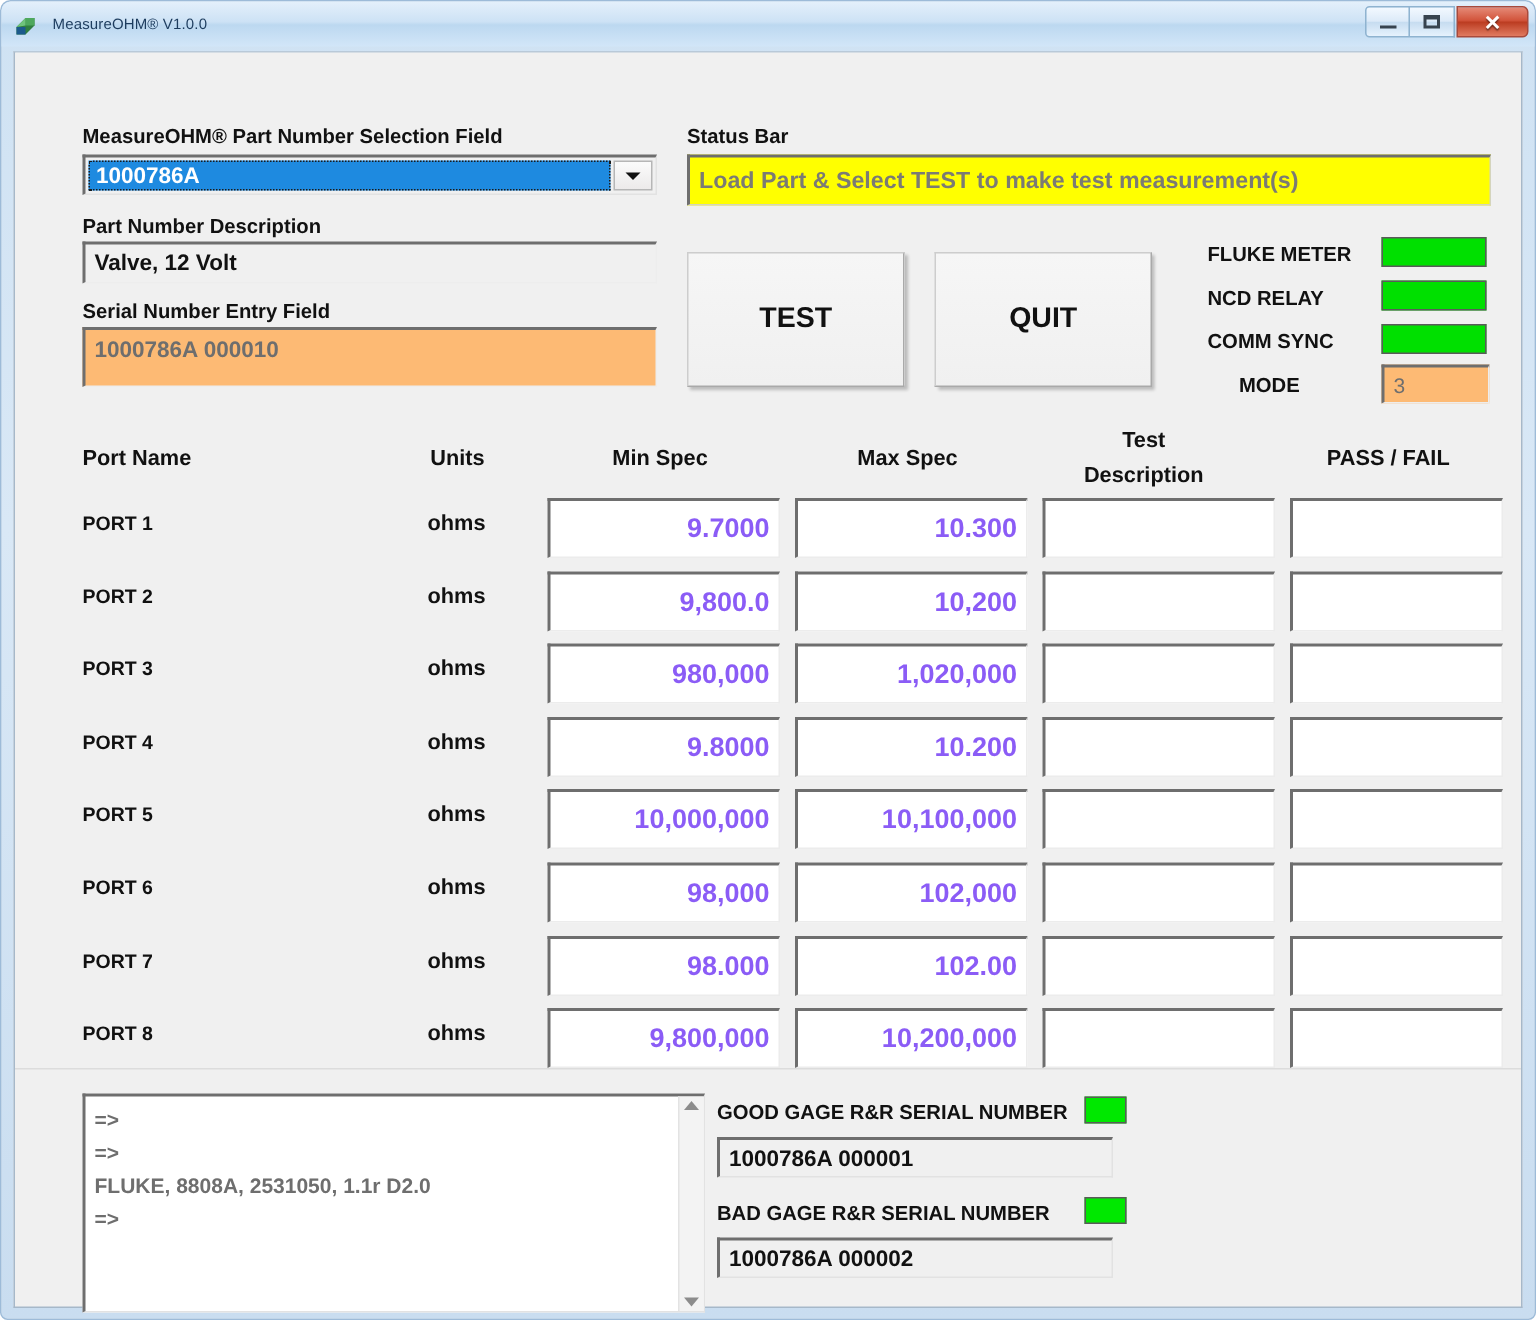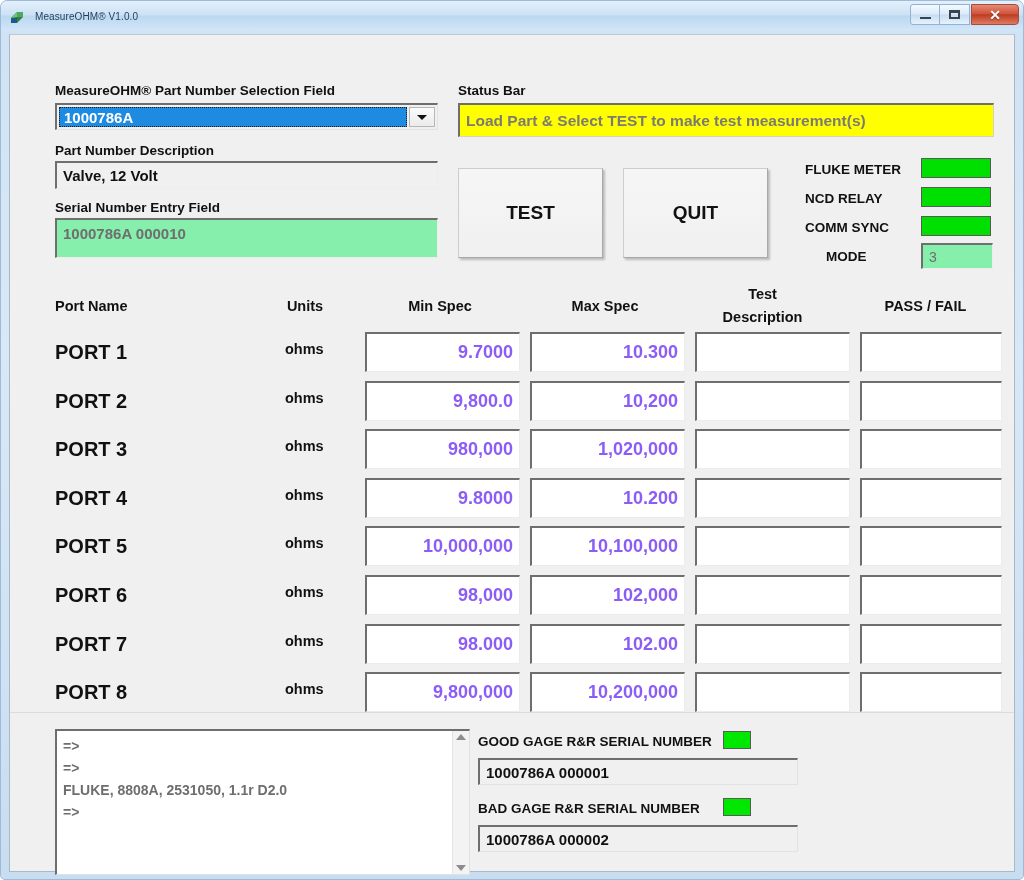--- a/index.html
+++ b/index.html
@@ -74,21 +74,21 @@
 
   
   .lbl {
     position: absolute;
     font-size: 13.5px; font-weight: bold; color: #111111;
     font-family: "Liberation Sans", sans-serif;
     white-space: nowrap;
   }
   .field {
     position: absolute;
-    background: #86efac;
+    background: #fdba74;
     border: 1px solid #dedede;
     border-top: 2px solid #6e6e6e;
     border-left: 2px solid #6e6e6e;
     border-right: 1px solid #ededed;
     border-bottom: 1px solid #ededed;
     display: flex; align-items: center;
     font-size: 15px;
     font-family: "Liberation Sans", sans-serif;
     overflow: hidden;
   }
@@ -159,21 +159,21 @@
   }
 
   
   .col-head {
     position: absolute;
     font-size: 14.5px; font-weight: bold; color: #111111;
     text-align: center; white-space: nowrap;
   }
   .port-name {
     position: absolute; left: 45px;
-    font-size: 20px; font-weight: bold; color: #111111;
+    font-size: 13px; font-weight: bold; color: #111111;
   }
   .units {
     position: absolute;
     font-size: 14.5px; font-weight: bold; color: #111111;
   }
   .cell {
     position: absolute;
     background: #ffffff;
     border-top: 2px solid #6e6e6e; border-left: 2px solid #6e6e6e;
     border-right: 1px solid #ececec; border-bottom: 1px solid #ececec;
@@ -219,21 +219,21 @@
   .gage-label {
     position: absolute;
     font-size: 13.5px; font-weight: bold; color: #111111;
     white-space: nowrap;
   }
   .gage-led {
     position: absolute; width: 28px; height: 18px;
     background: #00e800; border: 1px solid #5a5a5a;
   }
   .gage-field {
-    position: absolute; width: 320px; height: 27px;
+    position: absolute; width: 264px; height: 27px;
     background: #f0f0f0;
     border-top: 2px solid #6e6e6e; border-left: 2px solid #6e6e6e;
     border-right: 1px solid #e2e2e2; border-bottom: 1px solid #e2e2e2;
     display: flex; align-items: center; padding-left: 6px;
     font-size: 15px; font-weight: bold; color: #111111;
   }
 
   
   #bottom-sep {
     position: absolute; left: 0; top: 677px; width: 1004px; height: 1px;

